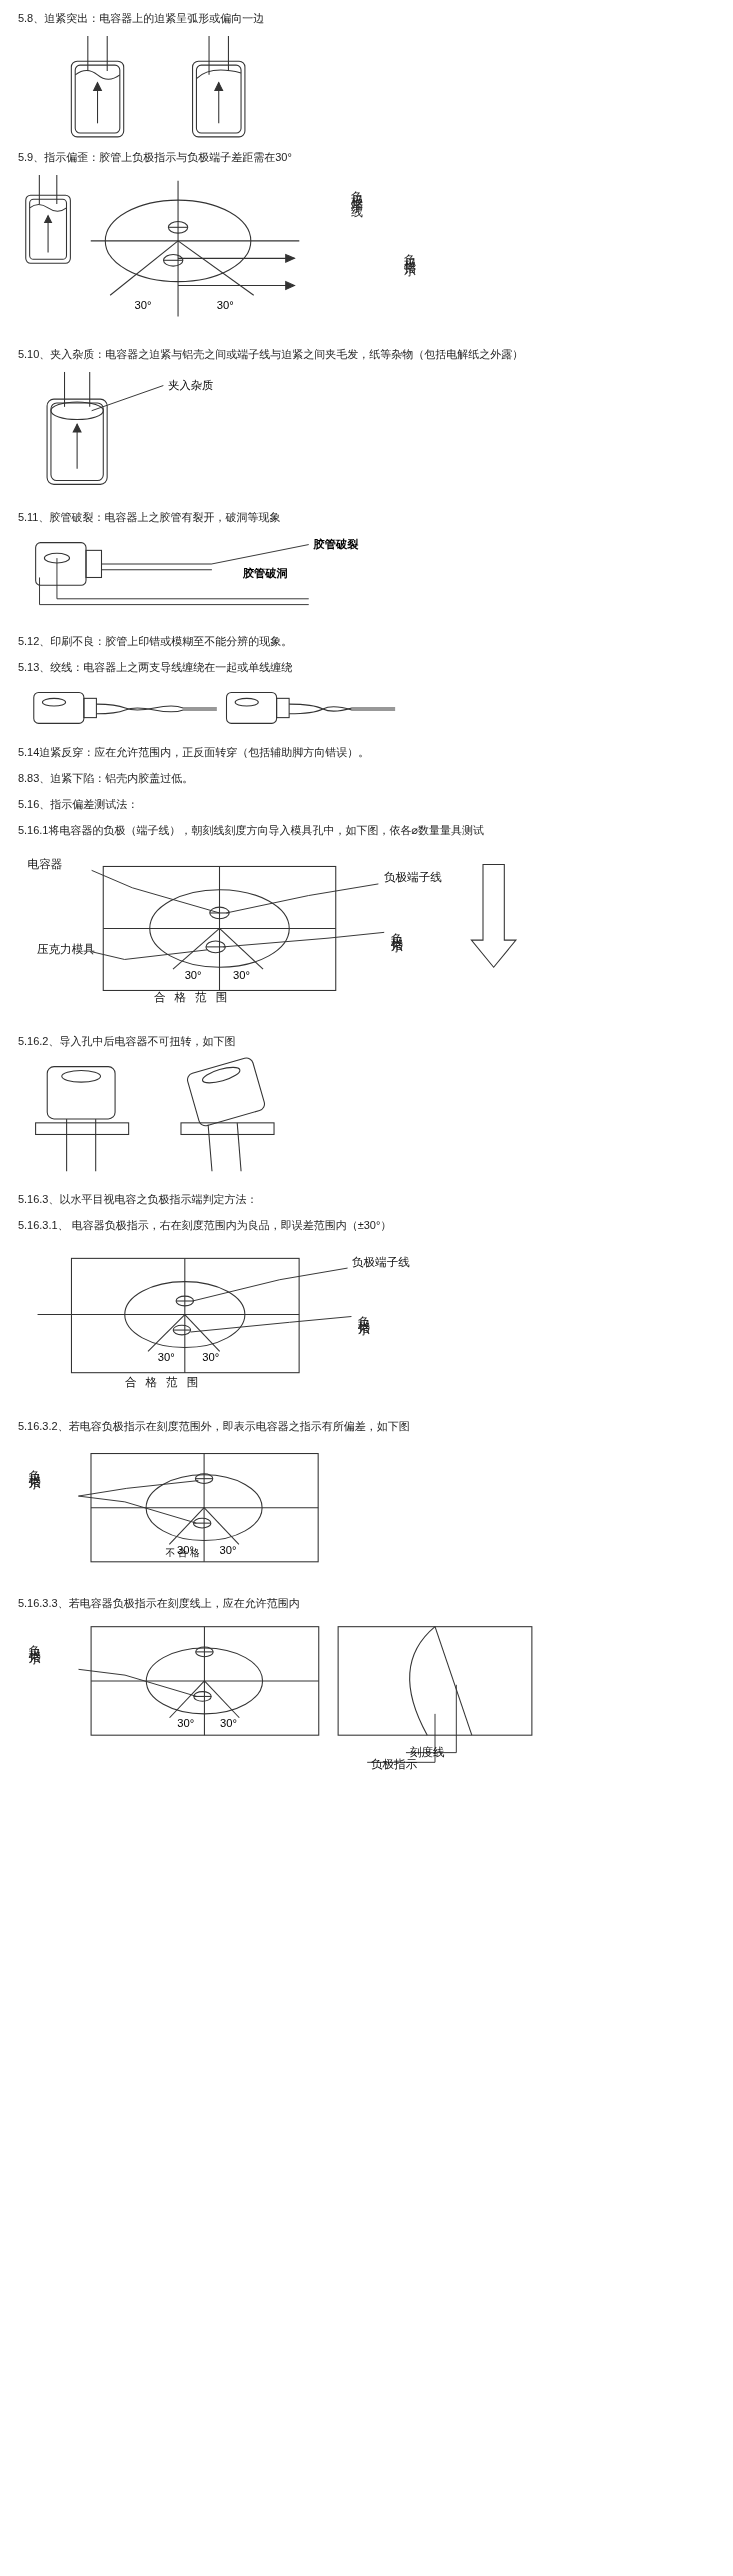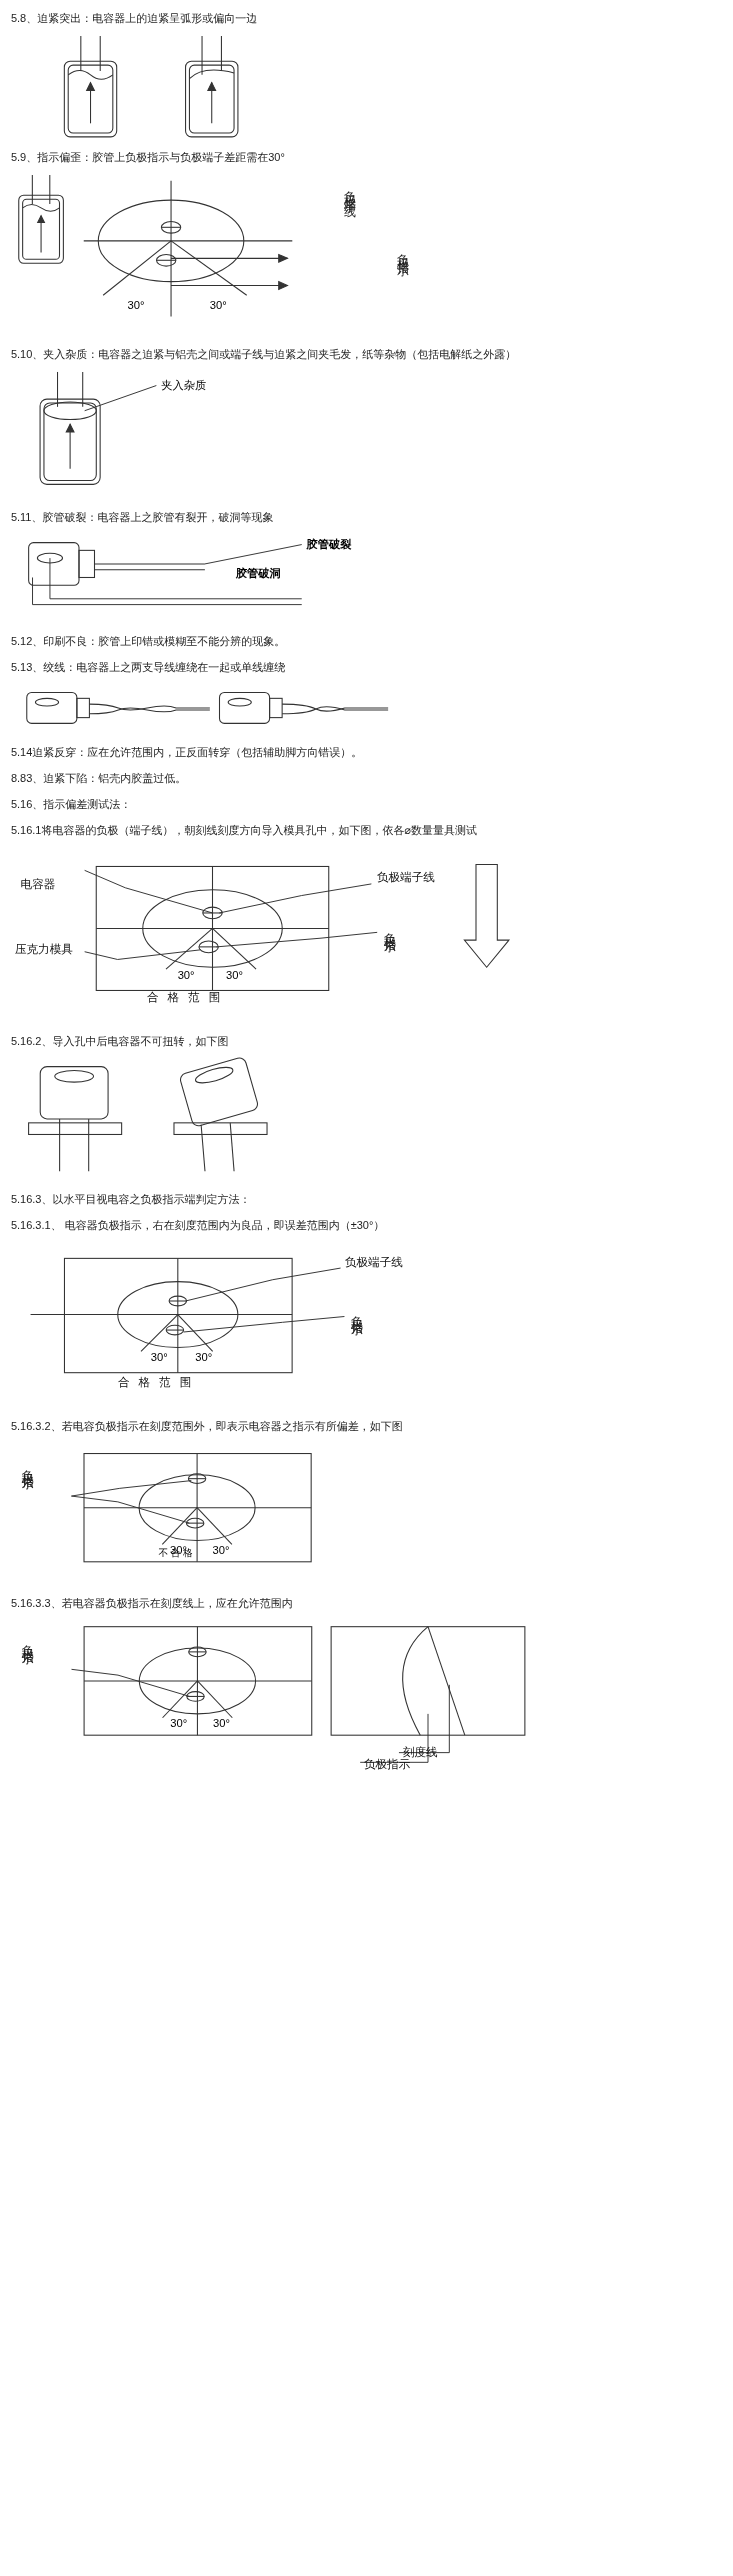--- a/index.html
+++ b/index.html
@@ -4,21 +4,21 @@
 <style>
   html,body{margin:0;padding:0;}
   body{
     width:734px;
     background:#ffffff;
     font-family:"Liberation Sans","DejaVu Sans",sans-serif;
     color:#1a1a1a;
     -webkit-font-smoothing:antialiased;
   }
   .page{width:734px;position:relative;padding:0;margin:0;}
-  .sec{position:relative;margin:0 0 0 0;padding:0 7px;}
+  .sec{position:relative;margin:0 0 0 0;padding:0 14px;}
   .cap{font-size:11px;line-height:1.5;color:#1d1d1d;margin:9.7px 0 5.8px 3.9px;}
   .fig{position:relative;margin:0 0 3.9px 3.9px;}
   svg{display:block;overflow:visible;}
   .lbl{font-size:11.6px;color:#111;}
   .vlabel{writing-mode:vertical-rl;text-orientation:upright;letter-spacing:3.9px;font-size:12px;}
   .spacer{height:9.7px;}
   .bold{font-weight:bold;}
 </style>
 </head>
 <body>
@@ -187,22 +187,22 @@
           <path d="M196 108 L110 118 L76 110" stroke-width="1"></path>
 
           <path d="M215 70 L300 52 L372 40" stroke-width="1"></path>
           <path d="M212 105 L320 96 L378 90" stroke-width="1"></path>
 
           <path d="M480 20 h22 v78 h12 l-23 28 l-23 -28 h12 z"></path>
         </g>
         <text class="lbl" x="172" y="138">30°</text>
         <text class="lbl" x="222" y="138">30°</text>
       </svg>
-      <div class="lbl" style="position:absolute;left:9.7px;top:32px;">电容器</div>
-      <div class="lbl" style="position:absolute;left:4px;top:97px;">压克力模具</div>
+      <div class="lbl" style="position:absolute;left:9.7px;top:12px;">电容器</div>
+      <div class="lbl" style="position:absolute;left:19px;top:97px;">压克力模具</div>
       <div class="lbl" style="position:absolute;left:366px;top:25px;">负极端子线</div>
       <div style="position:absolute;left:370px;top:76px;">
         <span class="vlabel" style="letter-spacing:2.9px;">负极指示</span>
       </div>
       <div class="lbl" style="position:absolute;left:136px;top:145px;letter-spacing:2.9px;">合 格 范 围</div>
     </div>
   </div>
 
   <div class="spacer"></div>
 

